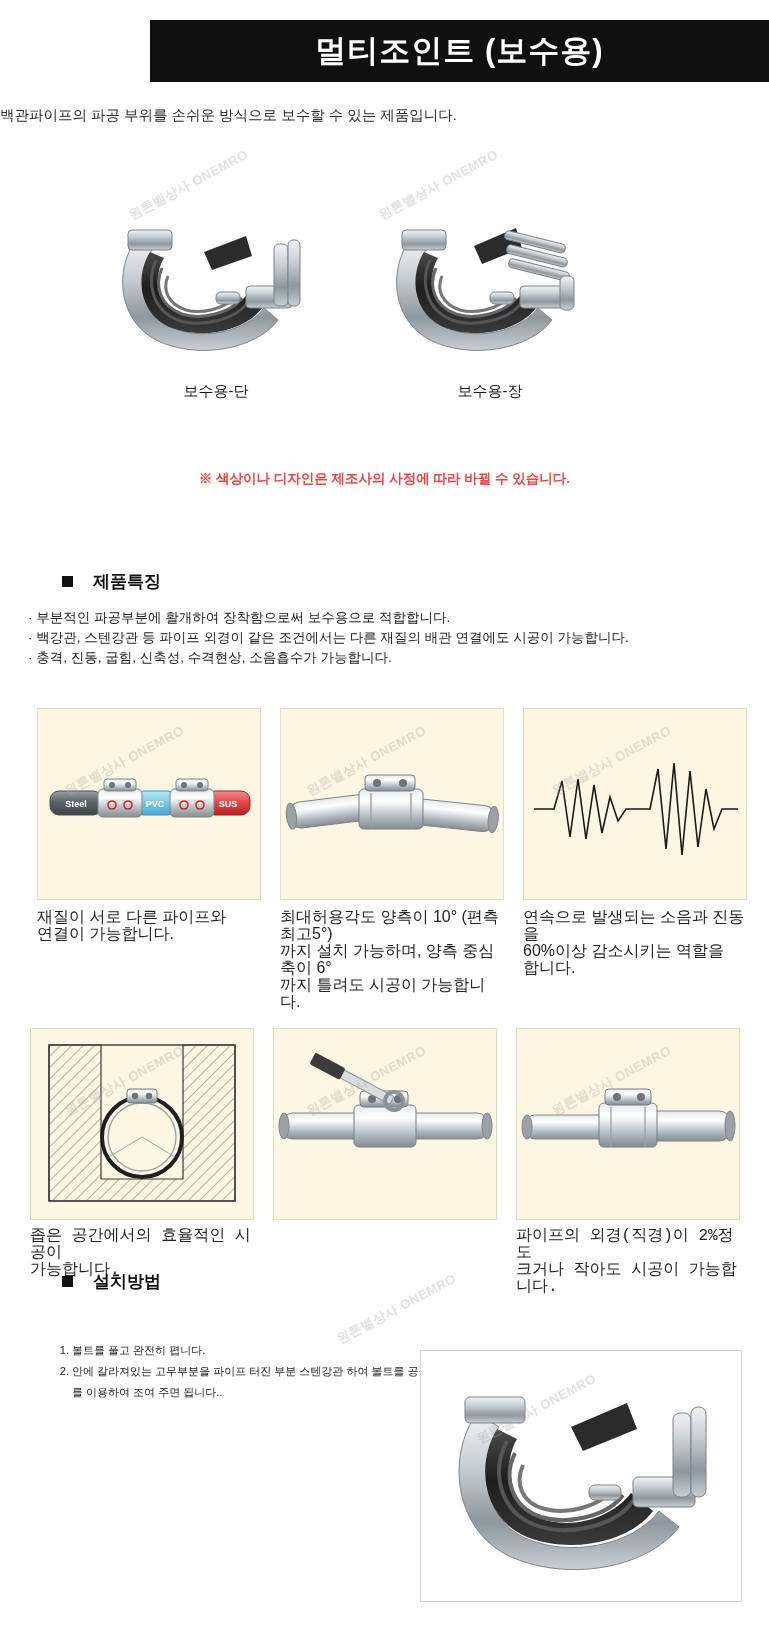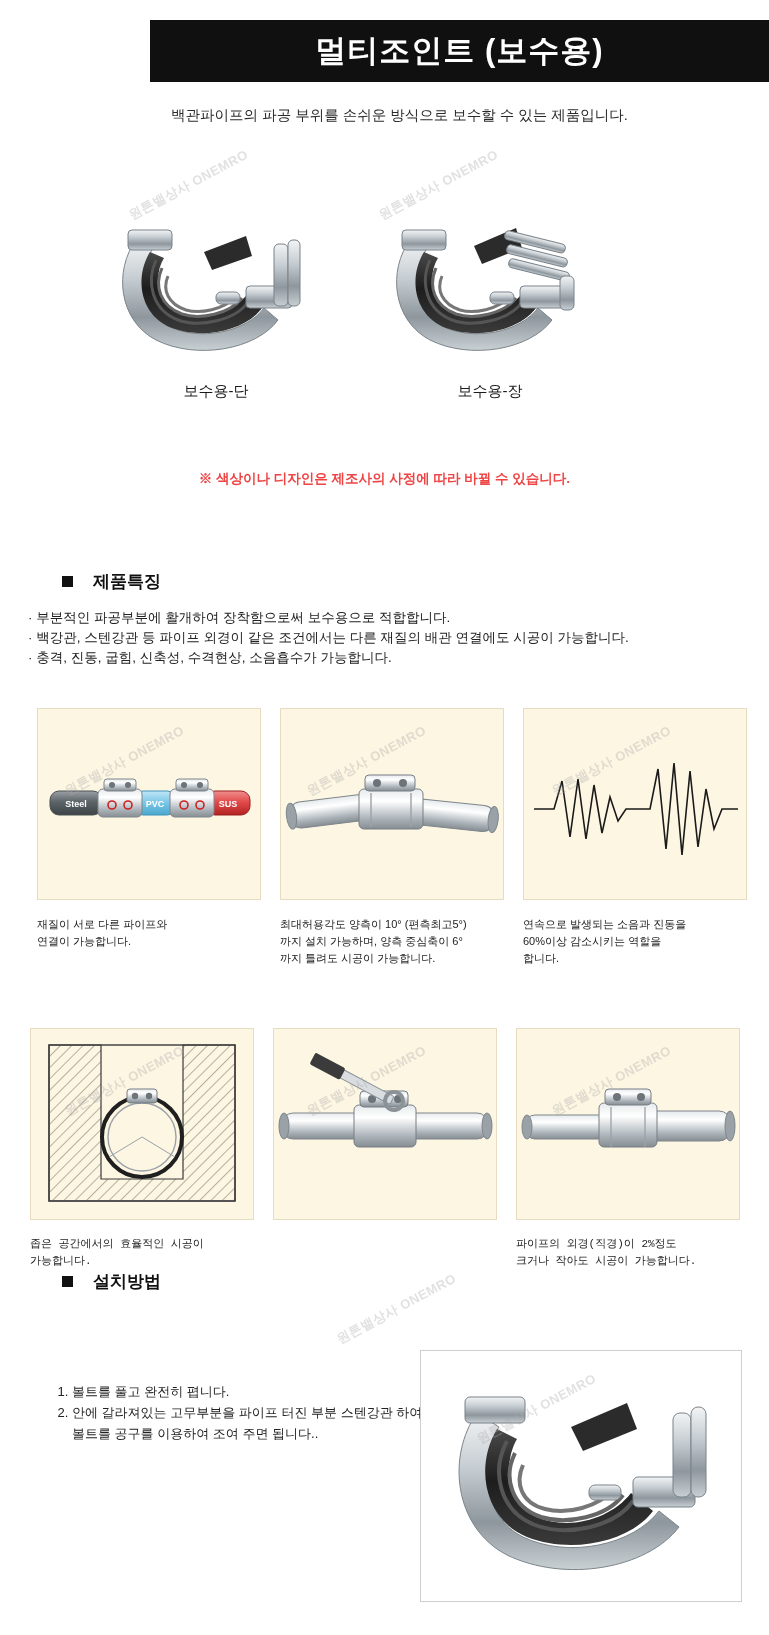--- a/index.html
+++ b/index.html
@@ -40,24 +40,23 @@
     font-weight: bold;
     letter-spacing: 1px;
   }
 
   
   .intro {
     position: absolute;
     left: 0;
     top: 106px;
     width: 705px;
-    text-align: center;
+    text-align: left;
     font-size: 14.5px;
     color: #2a2a2a;
-    padding-left: 47px;
   }
 
   
   .hero {
     position: absolute;
     left: 0;
     top: 200px;
     width: 769px;
     height: 220px;
   }
@@ -134,22 +133,22 @@
   }
   .cell .box {
     width: 222px;
     height: 190px;
     background: #fdf6e3;
     border: 1px solid #e7dcc0;
     position: relative;
     overflow: hidden;
   }
   .cell .cap {
-    margin-top: 16px;
-    font-size: 11px;
+    margin-top: 8px;
+    font-size: 16px;
     line-height: 17px;
     color: #222;
   }
   .r1 { top: 0; padding-left: 7px; }
   .r2 { top: 320px; font-family: Liberation Mono, monospace; }
   .c1 { left: 0; }
   .c2 { left: 243px; }
   .c3 { left: 486px; }
 
   
@@ -161,23 +160,23 @@
     transform: rotate(-28deg);
     white-space: nowrap;
     pointer-events: none;
     letter-spacing: 0.5px;
   }
 
   
   .steps {
     position: absolute;
     left: 50px;
-    top: 1381px;
+    top: 1340px;
     width: 380px;
-    font-size: 13px;
+    font-size: 11px;
     line-height: 21px;
     color: #222;
   }
   .steps ol {
     margin: 0;
     padding-left: 22px;
   }
   .install-photo {
     position: absolute;
     left: 420px;

